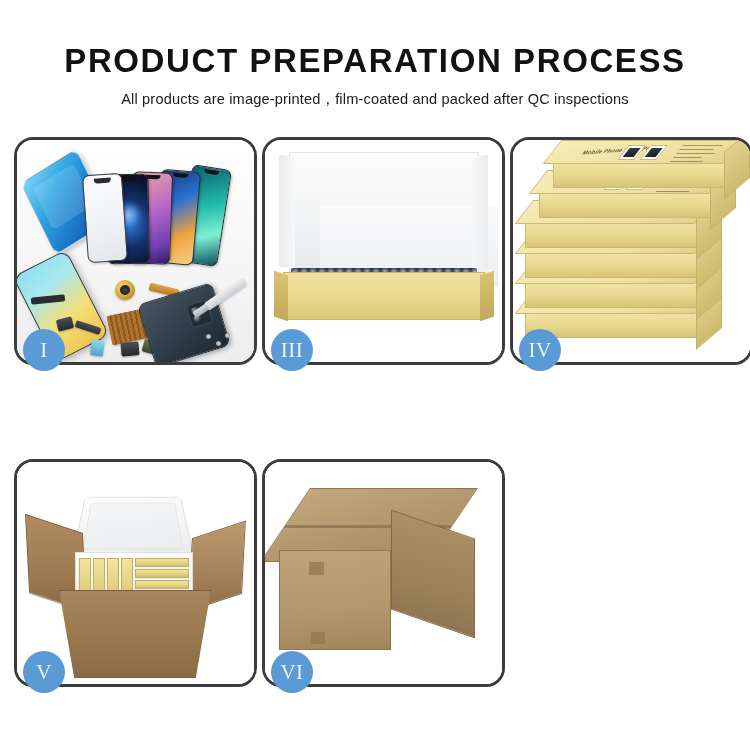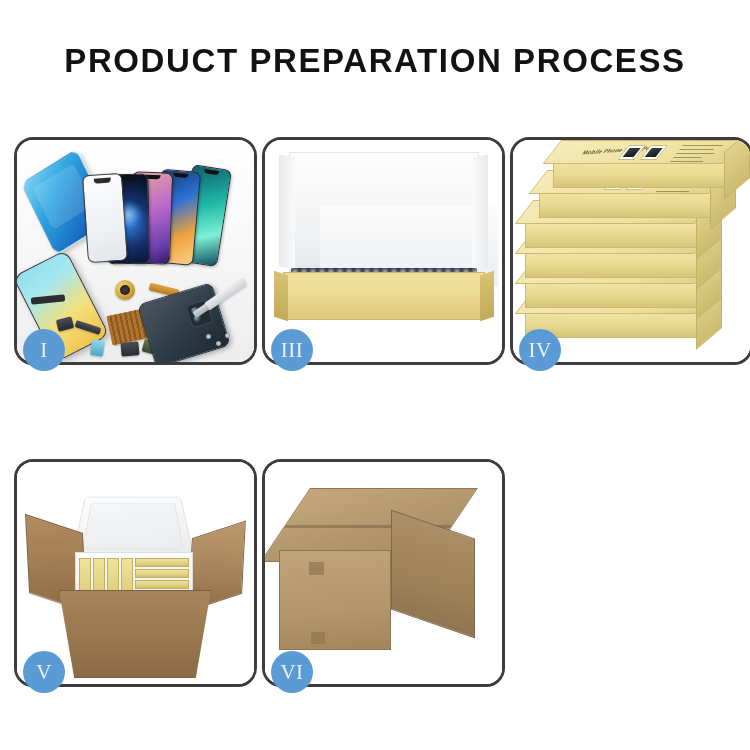--- a/index.html
+++ b/index.html
@@ -449,20 +449,21 @@
   .tab-a{ left:44px; top:100px; width:15px; height:13px; }
   .tab-b{ left:46px; top:170px; width:14px; height:12px; }
 </style>
 </head>
 <body>
 
 <div class="page">
 
   <div class="header">
     <div class="title">PRODUCT PREPARATION PROCESS</div>
+    <div class="subtitle">All products are image-printed，film-coated and packed after QC inspections</div>
   </div>
 
   <div class="grid">
 
     <div class="panel">
       <div class="panel-inner">
         <div class="scene-parts">
           <div class="blue-film"></div>
           <div class="phone-fan">
             <div class="fan-phone fp1">

